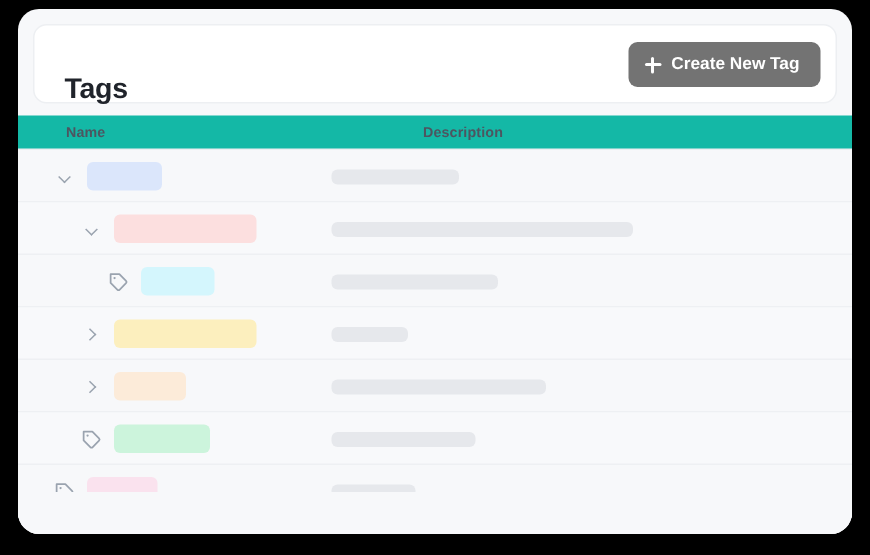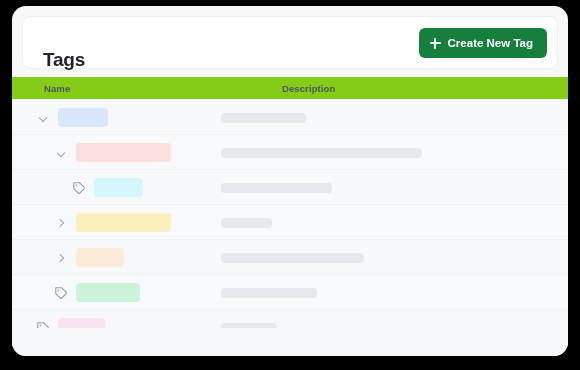--- a/index.html
+++ b/index.html
@@ -51,21 +51,21 @@
     letter-spacing: -0.2px;
     line-height: 26px;
   }
 
   #create-new-tag-button {
     position: absolute;
     right: 10px;
     top: 11px;
     height: 30px;
     padding: 0 14px 0 11px;
-    background: #15803d;
+    background: #737373;
     border: none;
     border-radius: 6px;
     color: #ffffff;
     font-family: "Liberation Sans", sans-serif;
     font-size: 11.5px;
     font-weight: 600;
     display: flex;
     align-items: center;
     gap: 7px;
     cursor: pointer;
@@ -93,21 +93,21 @@
     position: absolute;
     left: 0;
     top: 71px;
     width: 556px;
     background: #f7f8fa;
   }
 
   #table-header-row {
     position: relative;
     height: 23px;
-    background: #84cc16;
+    background: #14b8a6;
     border-bottom: 1px solid #eceef1;
   }
   .col-head {
     position: absolute;
     top: 6px;
     font-size: 9.5px;
     font-weight: 600;
     color: #4d5560;
     letter-spacing: 0.1px;
   }

